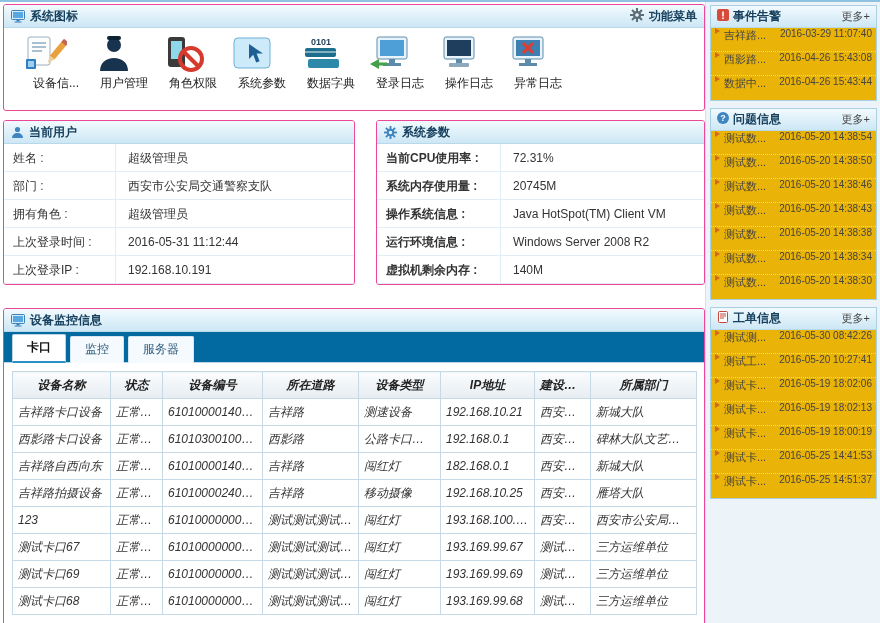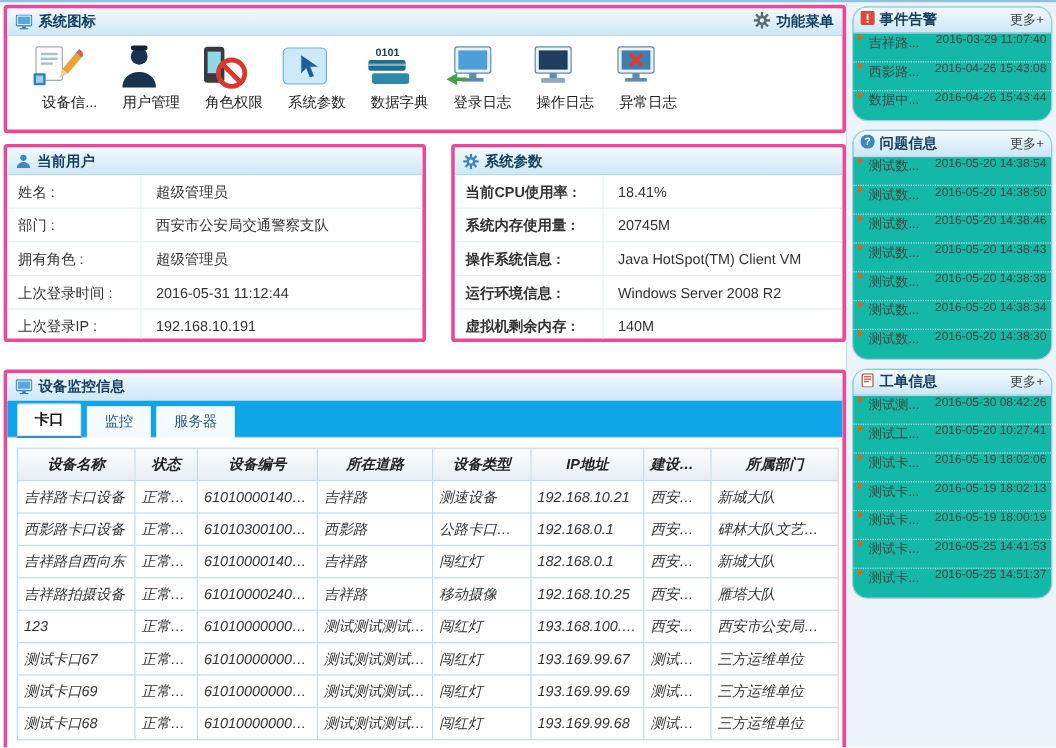--- a/index.html
+++ b/index.html
@@ -1,21 +1,21 @@
 <!DOCTYPE html>
 <html style="--accent: #2b90c8; --status-ok: #009b00;"><head>
 <meta charset="utf-8">
 <style>
   :root { --accent:#2b90c8; --status-ok:#009b00; }
   * { box-sizing:border-box; }
   body { margin:0; background:#fff; font-family:"Liberation Sans","DejaVu Sans",sans-serif; font-size:12px; color:#333; }
   .container { position:relative; width:880px; height:623px; background:#fff; overflow:hidden; border-top:2px solid #8fc1e0; }
 
   
-  .panel { border:3px solid #ec4899; border-radius:3px; background:#fff; overflow:hidden; }
+  .panel { border:1px solid #ec4899; border-radius:3px; background:#fff; overflow:hidden; }
   .panel-header { height:23px; display:flex; align-items:center; gap:5px; padding:0 7px;
     background:linear-gradient(#f2fafe,#cde7f5); border-bottom:1px solid #b7d9ea;
     font-weight:bold; color:#16405e; font-size:12px; }
   .panel-header .ph-icon { display:flex; align-items:center; }
 
   
   .main { position:absolute; left:3px; top:2px; width:702px; }
   .top-panel { height:107px; margin-bottom:9px; }
   .menu-btn { margin-left:auto; display:flex; align-items:flex-start; gap:5px; cursor:pointer; color:#16405e; }
   .icons-row { display:flex; padding:7px 2px 0 6px; }
@@ -26,36 +26,36 @@
   .mid-row { display:flex; gap:21px; margin-bottom:23px; }
   .user-panel { width:352px; height:165px; }
   .sys-panel  { flex:1; height:165px; }
   .info-row { display:flex; height:28px; line-height:28px; border-bottom:1px solid #e0eef7; }
   .info-label { width:112px; padding-left:9px; color:#333; border-right:1px solid #e0eef7; white-space:nowrap; }
   .sys-panel .info-label { width:124px;font-weight:bold; }
   .info-value { padding-left:12px; color:#333; white-space:nowrap; overflow:hidden; }
 
   
   .monitor-panel { height:326px; }
-  .tabs { height:31px; border-bottom:1px solid #bcd6e6; padding:5px 0 0 8px; display:flex; gap:4px; align-items:flex-end; background:#0ea5e9; }
+  .tabs { height:31px; border-bottom:1px solid #bcd6e6; padding:5px 0 0 8px; display:flex; gap:4px; align-items:flex-end; background:#0369a1; }
   .tab { padding:4px 14px 5px; color:#2c5a7a; cursor:pointer; border:1px solid #d5e6f0; border-bottom:none; background:#f4fafd; margin-bottom:-1px; border-radius:2px 2px 0 0; }
   .tab.active { background:#fff; color:#111; font-weight:bold; border-color:#bcd6e6; border-bottom:2px solid var(--accent); }
 
   .device-table { margin:8px; border-collapse:collapse; table-layout:fixed; width:684px; font-size:12px;font-style:italic; }
   .device-table th, .device-table td { border:1px solid #c6d9e6; height:27px; padding:0 5px;
     overflow:hidden; white-space:nowrap; text-overflow:ellipsis; }
   .device-table th { background:linear-gradient(#fbfcfd,#e6edf2); font-weight:bold; color:#222; text-align:center; }
   .device-table td { color:#333; text-align:left; }
   .status-cell { color:var(--status-ok); }
   .printer { display:inline-block; margin-left:5px; vertical-align:-1px; }
 
   
   .sidebar { position:absolute; top:0; right:0; width:175px; height:623px;
     background:#ecf4fa; border-left:1px solid #cfe2ee; padding:3px 3px 0 4px; }
-  .side-panel { border:1px solid #a9cfe3; border-radius:13px; background:#14b8a6; margin-bottom:7px; overflow:hidden; }
+  .side-panel { border:1px solid #a9cfe3; border-radius:0; background:#eab308; margin-bottom:7px; overflow:hidden; }
   .side-header { height:22px; display:flex; align-items:center; gap:4px; padding:0 6px;
     background:linear-gradient(#f2fafe,#cde7f5); border-bottom:1px solid #b7d9ea;
     font-weight:bold; font-size:12px; color:#16405e; }
   .more-link { margin-left:auto; font-weight:normal; font-size:11px; color:#444; cursor:pointer; text-decoration:none; }
   .side-item { display:flex; height:24px; padding:0 4px; border-bottom:1px dotted #ccdde8; font-size:11px; color:#444; }
   .side-item:last-child { border-bottom:none; }
   .bullet { width:0; height:0; border-top:3px solid transparent; border-bottom:3px solid transparent; border-left:5px solid #d2691e; margin-right:4px; flex:none; }
   .side-text { white-space:nowrap; overflow:hidden; flex-shrink:1; }
   .side-time { margin-left:auto; font-size:10px; color:#444; white-space:nowrap; flex:none; }
 </style>
@@ -244,21 +244,21 @@
                 </g>
                 <circle cx="7" cy="7" r="1.8" fill="#eef5f9"></circle>
               </svg>
           </span>
           <span>系统参数</span>
         </div>
         <div>
 
             <div class="info-row">
               <span class="info-label">当前CPU使用率 :</span>
-              <span class="info-value">18.41%</span>
+              <span class="info-value">72.31%</span>
             </div>
 
             <div class="info-row">
               <span class="info-label">系统内存使用量 :</span>
               <span class="info-value">20745M</span>
             </div>
 
             <div class="info-row">
               <span class="info-label">操作系统信息 :</span>
               <span class="info-value">Java HotSpot(TM) Client VM</span>

